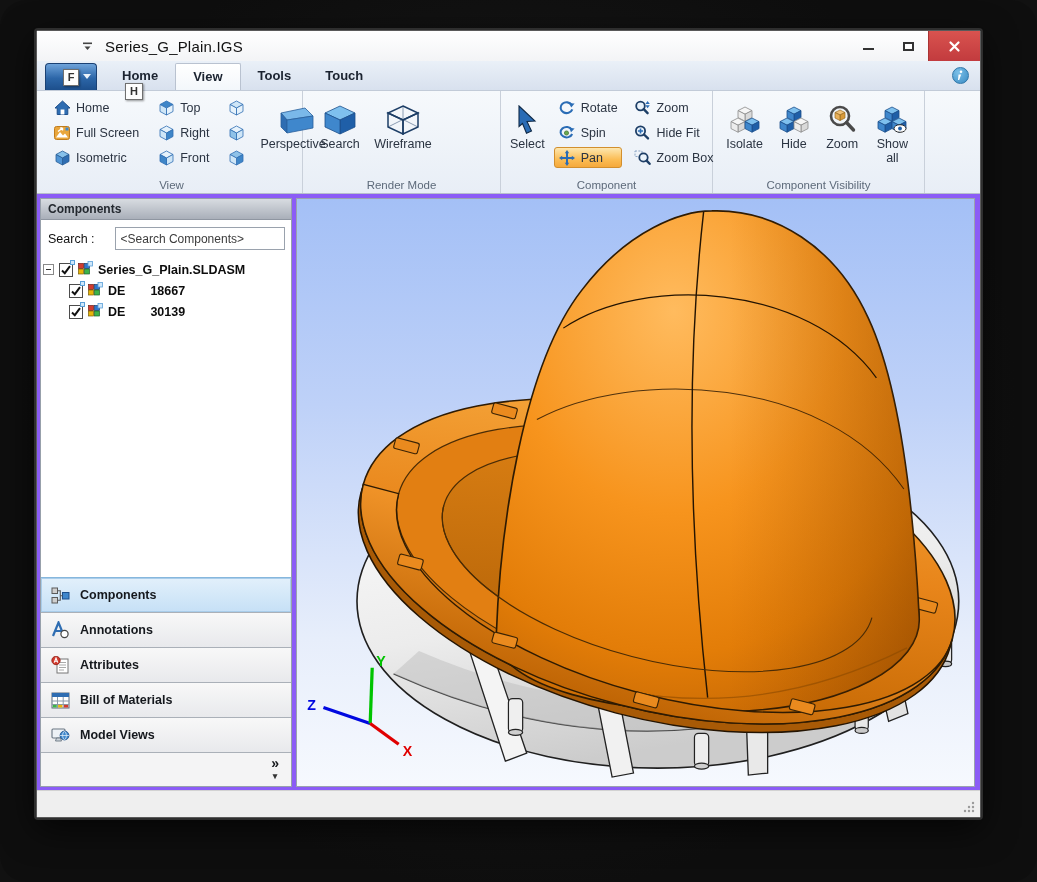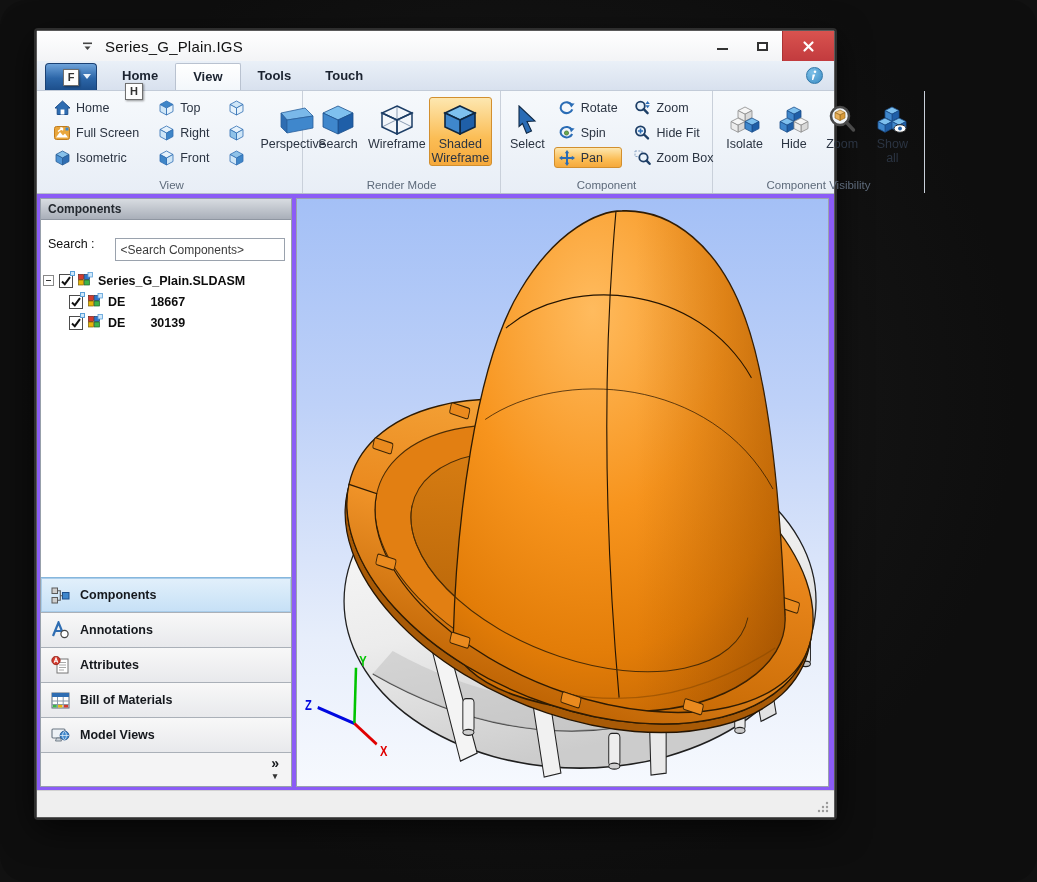--- a/index.html
+++ b/index.html
@@ -1,21 +1,21 @@
 <!DOCTYPE html>
 <html><head>
 <meta charset="utf-8">
 <style>
   * { margin:0; padding:0; box-sizing:border-box; }
   html,body { width:1037px; height:882px; }
   body { font-family:"Liberation Sans", sans-serif; background:#111; overflow:hidden; }
   #stage { position:relative; width:1037px; height:882px; background:radial-gradient(circle at 50% 45%, #1c1c1c 0%, #0e0e0e 70%); border-radius:26px; }
 
   
-  #win { position:absolute; left:36px; top:30px; width:799px; height:788px;
+  #win { position:absolute; left:36px; top:30px; width:945px; height:788px;
          background:#f5f6f8; border:1px solid #5a5a5a; box-shadow:0 0 0 2px #2e2e2e, 0 10px 34px rgba(0,0,0,.7);
          border-radius:2px; }
 
   
   #titlebar { position:absolute; left:0; top:0; right:0; height:30px; background:linear-gradient(#ffffff,#f3f4f6);
               display:flex; align-items:center; }
   .qat { margin-left:44px; width:12px; height:12px; display:flex; align-items:center; justify-content:center; }
   #title-text { margin-left:12px; font-size:15px; color:#121212; letter-spacing:.2px; }
   #win-controls { margin-left:auto; height:100%; display:flex; align-items:stretch; }
   .wbtn { width:40px; display:flex; align-items:center; justify-content:center; cursor:default; }
@@ -59,21 +59,21 @@
   
   #main { position:absolute; left:0; top:163px; right:0; bottom:27px; background:#8b5cf6; }
 
   
   #sidebar { position:absolute; left:3px; top:4px; width:252px; bottom:3px; background:#fff;
              border:1px solid #97a0ab; display:flex; flex-direction:column; }
   #sb-header { height:21px; line-height:21px; padding-left:7px; font-size:12px; font-weight:700; color:#23282f;
                background:linear-gradient(#d8dce1,#a9afb9); border-bottom:1px solid #8f96a1; }
   #sb-search { display:flex; align-items:center; gap:20px; padding:7px 6px 7px 7px; background:#fff; }
   #sb-search label { font-size:12.5px; color:#101010; }
-  #sb-search input { flex:1; height:23px; border:1px solid #9aa2ad; font-size:12px; padding:8px 5px; color:#333; font-family:"Liberation Sans",sans-serif;margin-top:11px; }
+  #sb-search input { flex:1; height:23px; border:1px solid #9aa2ad; font-size:12px; padding:8px 5px; color:#333; font-family:"Liberation Sans",sans-serif; }
   #sb-search input::placeholder { color:#3c3c3c; opacity:1; }
   #sb-tree { flex:1; overflow:hidden; padding:2px 2px; font-size:12.5px; font-weight:700; color:#0d0d0d; }
   .trow { display:flex; align-items:center; gap:5px; height:21px; cursor:default; }
   .trow.child { padding-left:26px; }
   .minusbox { width:11px; height:11px; background:#fff; border:1px solid #898989; display:flex; align-items:center; justify-content:center; }
   .minusbox .dash { width:5px; height:1px; background:#333; }
   .cbx { position:relative; width:14px; height:14px; background:#fff; border:1px solid #4c4c4c; }
   .cbx .corner { position:absolute; right:-3px; top:-4px; width:5px; height:5px; background:#cfe7fa; border:1px solid #5aa0d8; }
   .tree-label-num { margin-left:20px; }
 
@@ -270,30 +270,20 @@
         <div class="bigbtn" style="width:64px">
           <span class="bic">
             <svg width="34" height="30" viewBox="0 0 34 30">
                   <polygon points="17,1 32,8 17,15 2,8" fill="none" stroke="#1d3e66" stroke-width="1.5"></polygon>
                   <polygon points="32,8 32,22 17,29 17,15" fill="none" stroke="#1d3e66" stroke-width="1.5"></polygon>
                   <polygon points="2,8 17,15 17,29 2,22" fill="none" stroke="#1d3e66" stroke-width="1.5"></polygon>
                   <path d="M2 22 L17 14.5 L32 22 M17 14.5 L17 1" fill="none" stroke="#1d3e66" stroke-width=".9" opacity=".55"></path>
                 </svg>
           </span>
           <span>Wireframe</span>
-        </div>
-        <div class="bigbtn sel" style="width:68px">
-          <span class="bic">
-            <svg width="34" height="30" viewBox="0 0 34 30">
-                  <polygon points="17,1 32,8 17,15 2,8" fill="#7ec0ee" stroke="#0e2742" stroke-width="1.6"></polygon>
-                  <polygon points="32,8 32,22 17,29 17,15" fill="#1f5fa8" stroke="#0e2742" stroke-width="1.6"></polygon>
-                  <polygon points="2,8 17,15 17,29 2,22" fill="#3f87cc" stroke="#0e2742" stroke-width="1.6"></polygon>
-                </svg>
-          </span>
-          <span>Shaded Wireframe</span>
         </div>
       </div>
       <div class="rgroup-label">Render Mode</div>
     </div>
 
     <div class="rgroup" style="width:212px">
       <div class="rcols" style="gap:8px">
         <div class="bigbtn" style="width:42px">
           <span class="bic">
             <svg width="24" height="30" viewBox="0 0 24 30">

